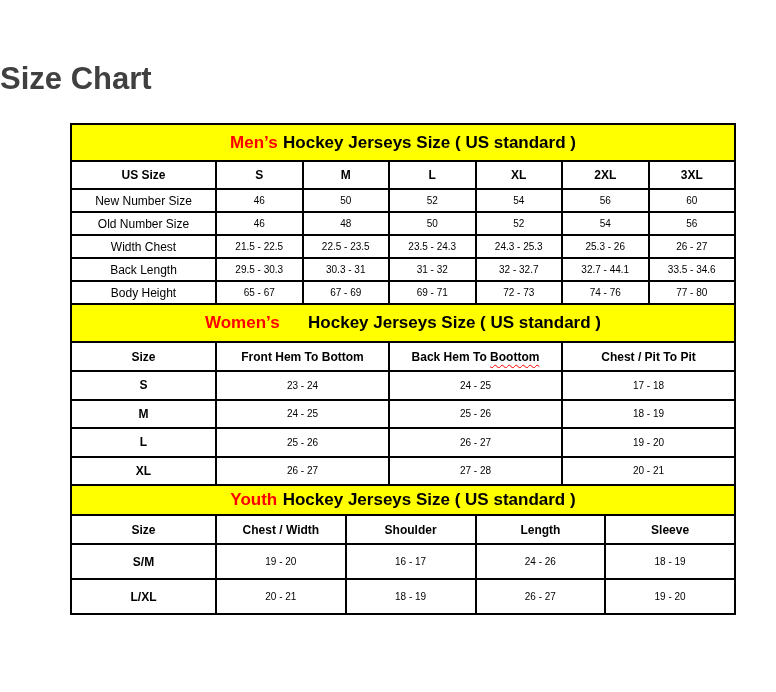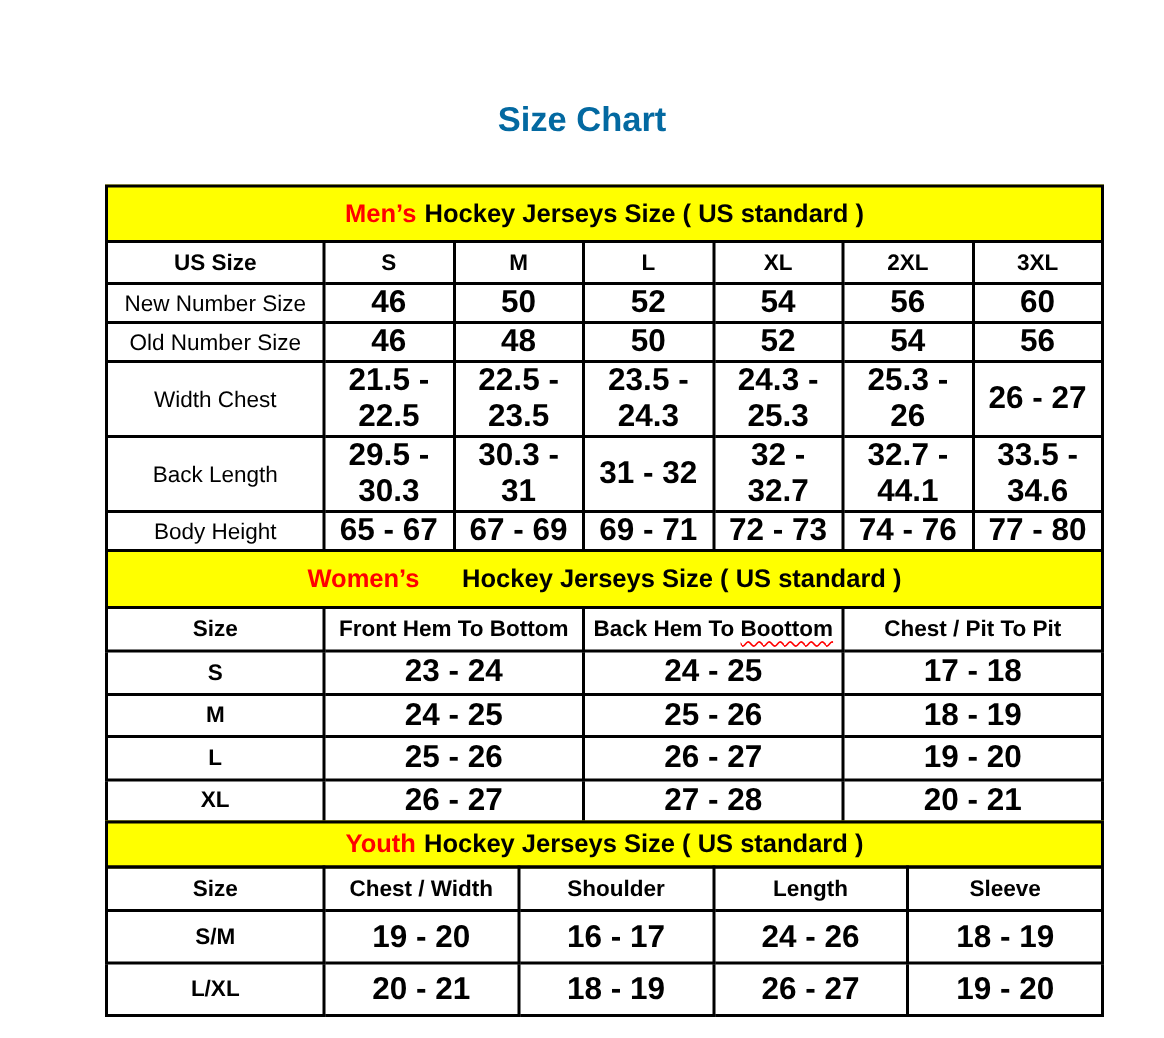--- a/index.html
+++ b/index.html
@@ -6,25 +6,25 @@
   html, body {
     margin: 0; padding: 0;
     width: 776px; height: 692px;
     background: #ffffff;
     font-family: "Liberation Sans", "DejaVu Sans", sans-serif;
     overflow: hidden;
   }
   .page-title {
     margin: 0;
     padding-top: 60px;
-    text-align: center;
-    font-size: 23px;
+    text-align: left;
+    font-size: 31px;
     line-height: 38px;
     font-weight: bold;
-    color: #0369a1;
+    color: #404040;
     letter-spacing: 0px;
   }
   .chart-wrap {
     width: 698px;
     margin: 25px 0 0 38px;
     padding-left: 32px;
   }
   .band {
     width: 100%;
     border: 2px solid #000000;
@@ -47,22 +47,22 @@
     table-layout: fixed;
     margin-top: -2px;
   }
   table.grid th, table.grid td {
     border: 2px solid #000000;
     text-align: center;
     vertical-align: middle;
     padding: 0 2px;
     color: #000000;
   }
-  table.grid th { font-size: 15px; font-weight: bold; }
-  table.grid td { font-size: 21px; font-weight: bold; }
+  table.grid th { font-size: 12px; font-weight: bold; }
+  table.grid td { font-size: 10px; font-weight: normal; }
   .col-first { width: 145px; }
   .mens   thead tr { height: 28px; }
   .mens   tbody tr { height: 23px; }
   .womens thead tr { height: 29px; }
   .womens tbody tr { height: 28.5px; }
   .youth  thead tr { height: 29px; }
   .youth  tbody tr { height: 35px; }
   
   .mens tbody th { font-weight: normal; }
   .womens tbody th, .youth tbody th { font-weight: bold; }

